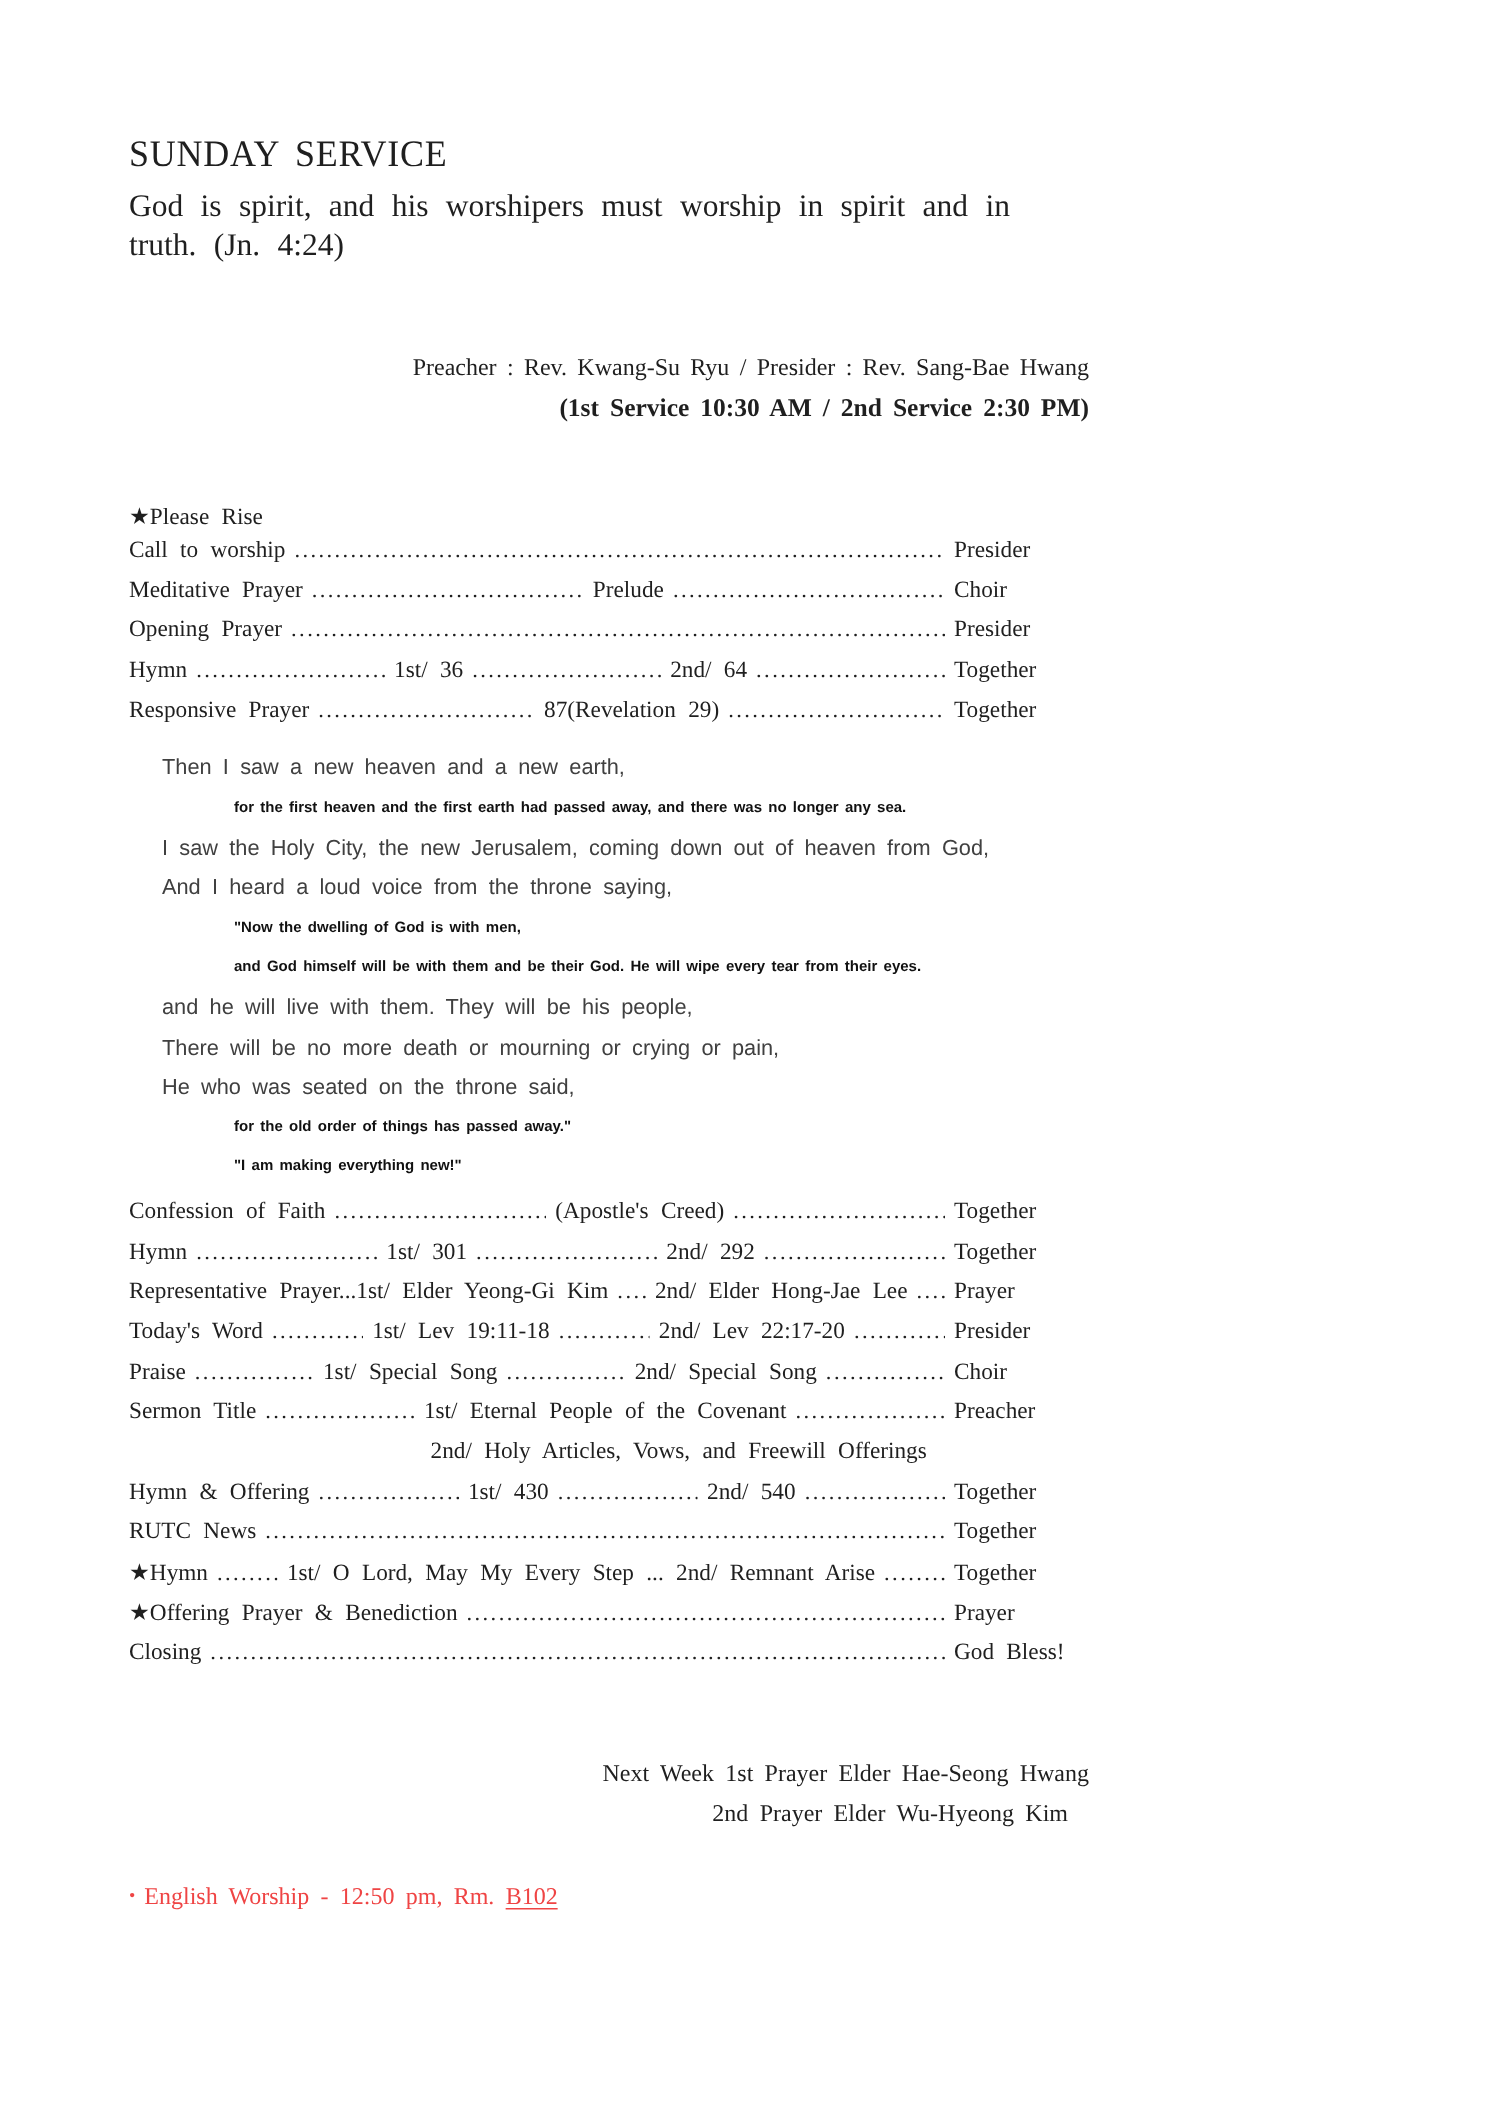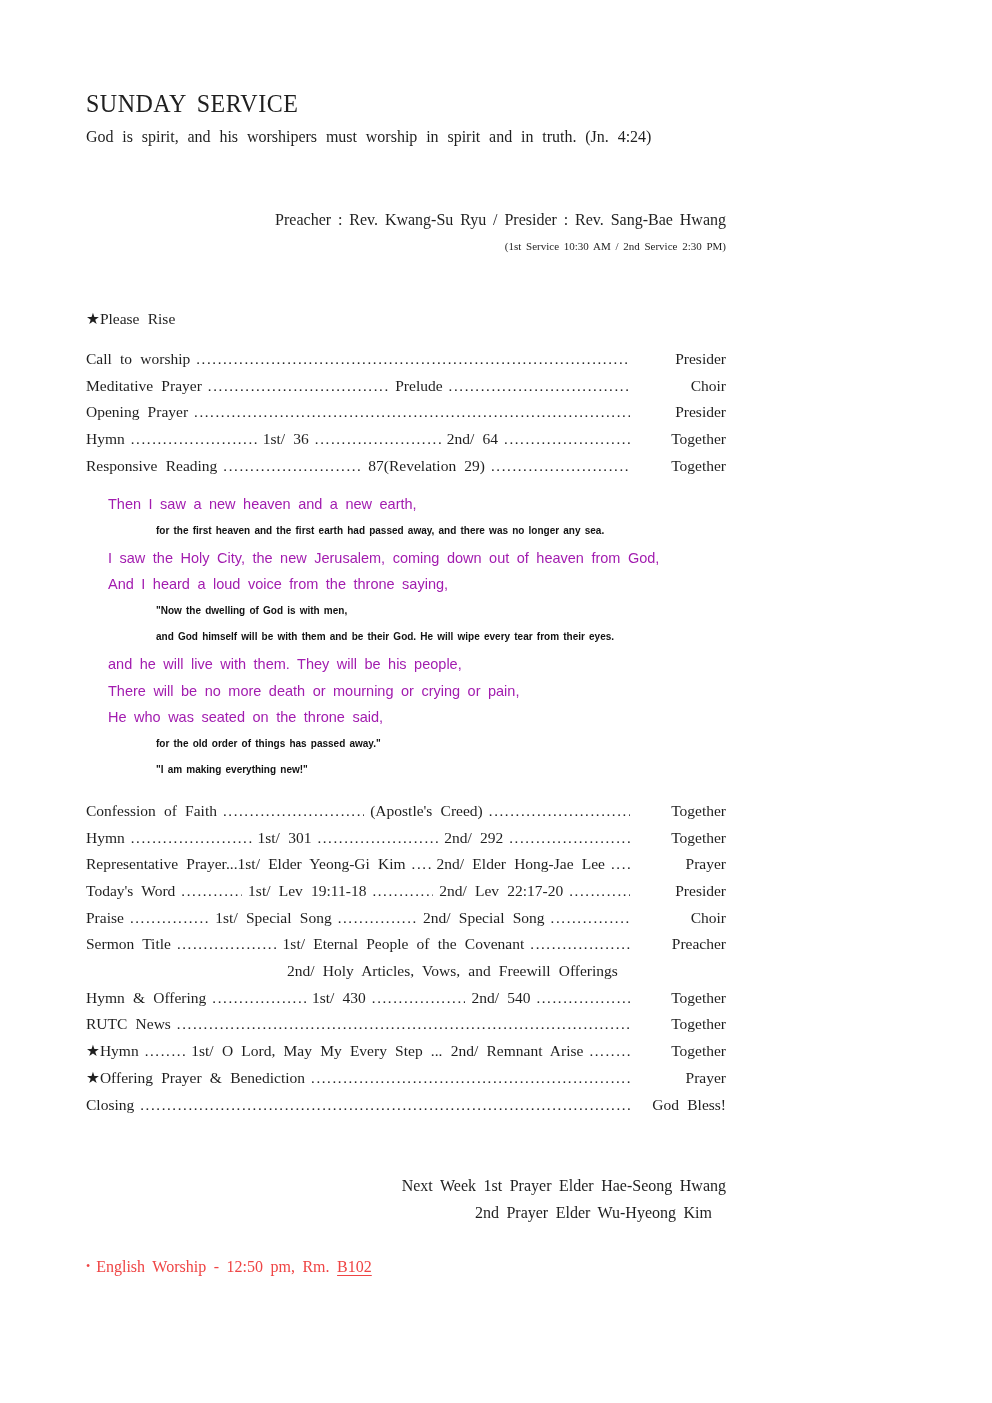--- a/index.html
+++ b/index.html
@@ -16,37 +16,37 @@
   .title{
     font-size:24px;
     letter-spacing:0.5px;
     line-height:30px;
     word-spacing:0.18em;
     transform-origin:left top;
     transform:scaleY(1.04);
   }
   .subtitle{
     margin-top:6px;
-    font-size:16px;
+    font-size:21px;
     word-spacing:0.30em;
     line-height:26px;
   }
   .header-right{
     margin-top:56px;
     text-align:right;
   }
   .header-right .line1{font-size:16px;line-height:27px;word-spacing:0.18em;}
-  .header-right .line2{font-size:11px;line-height:26px;word-spacing:0.18em;}
+  .header-right .line2{font-size:17px;line-height:26px;word-spacing:0.18em;font-weight:bold;}
   .please-rise{
     margin-top:46px;
     font-size:15.5px;
     line-height:27px;
     word-spacing:0.28em;
   }
-  .order-block{margin-top:18px;text-align:right;}
+  .order-block{margin-top:0;}
   .srow{
     display:flex;
     align-items:baseline;
     height:26.7px;
     font-size:15.5px;
     word-spacing:0.28em;
   }
   .srow .seg{white-space:pre;}
   .srow .right{flex:0 0 90px;white-space:nowrap;overflow:hidden;}
   .srow.indent{padding-left:201px;}
@@ -66,21 +66,21 @@
     margin-top:8px;
     margin-bottom:7px;
   }
   .rr{
     font-family:"Liberation Sans", sans-serif;
     font-size:14.5px;
     line-height:26.6px;
     padding-left:22px;
     word-spacing:0.24em;
     white-space:nowrap;
-    color:#a21caf;
+    color:#404040;
   }
   .rr.response{
     padding-left:70px;
     font-weight:bold;
     font-size:10px;
     word-spacing:0.14em;
     color:#111111;
   }
   .next-week{
     margin-top:50px;
@@ -135,21 +135,21 @@
       <div class="srow">
         <span class="seg">Hymn</span>
         <span class="leader"></span>
         <span class="seg">1st/ 36</span>
         <span class="leader"></span>
         <span class="seg">2nd/ 64</span>
         <span class="leader"></span>
         <span class="seg right">Together</span>
       </div>
       <div class="srow">
-        <span class="seg">Responsive Reading</span>
+        <span class="seg">Responsive Prayer</span>
         <span class="leader"></span>
         <span class="seg">87(Revelation 29)</span>
         <span class="leader"></span>
         <span class="seg right">Together</span>
       </div>
     </div>
 
   <div class="reading-block" id="reading">
       <div class="rr">Then I saw a new heaven and a new earth,</div>
       <div class="rr response">for the first heaven and the first earth had passed away, and there was no longer any sea.</div>

